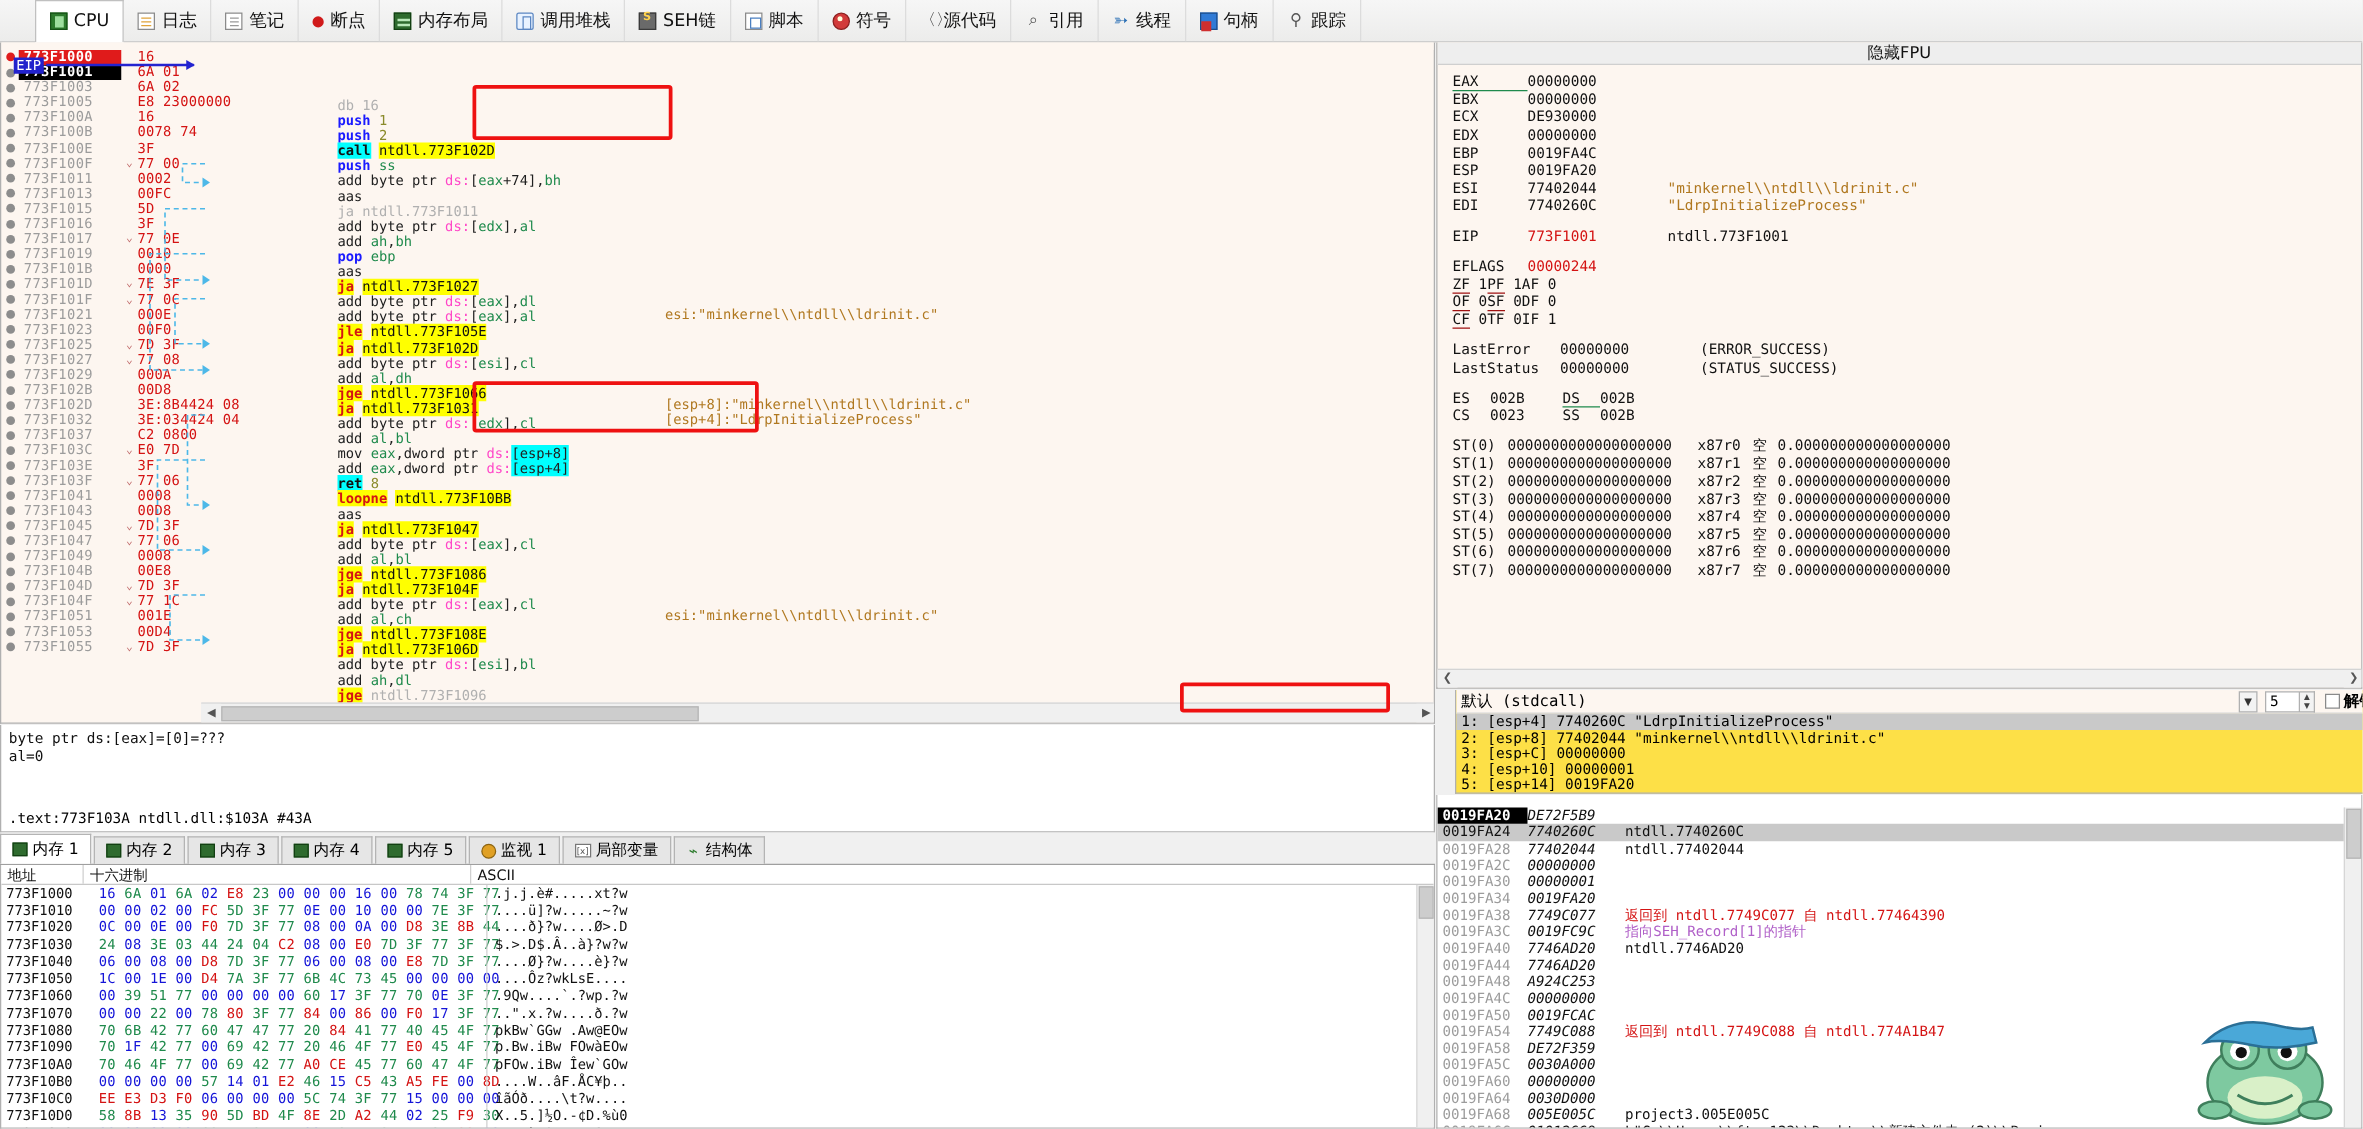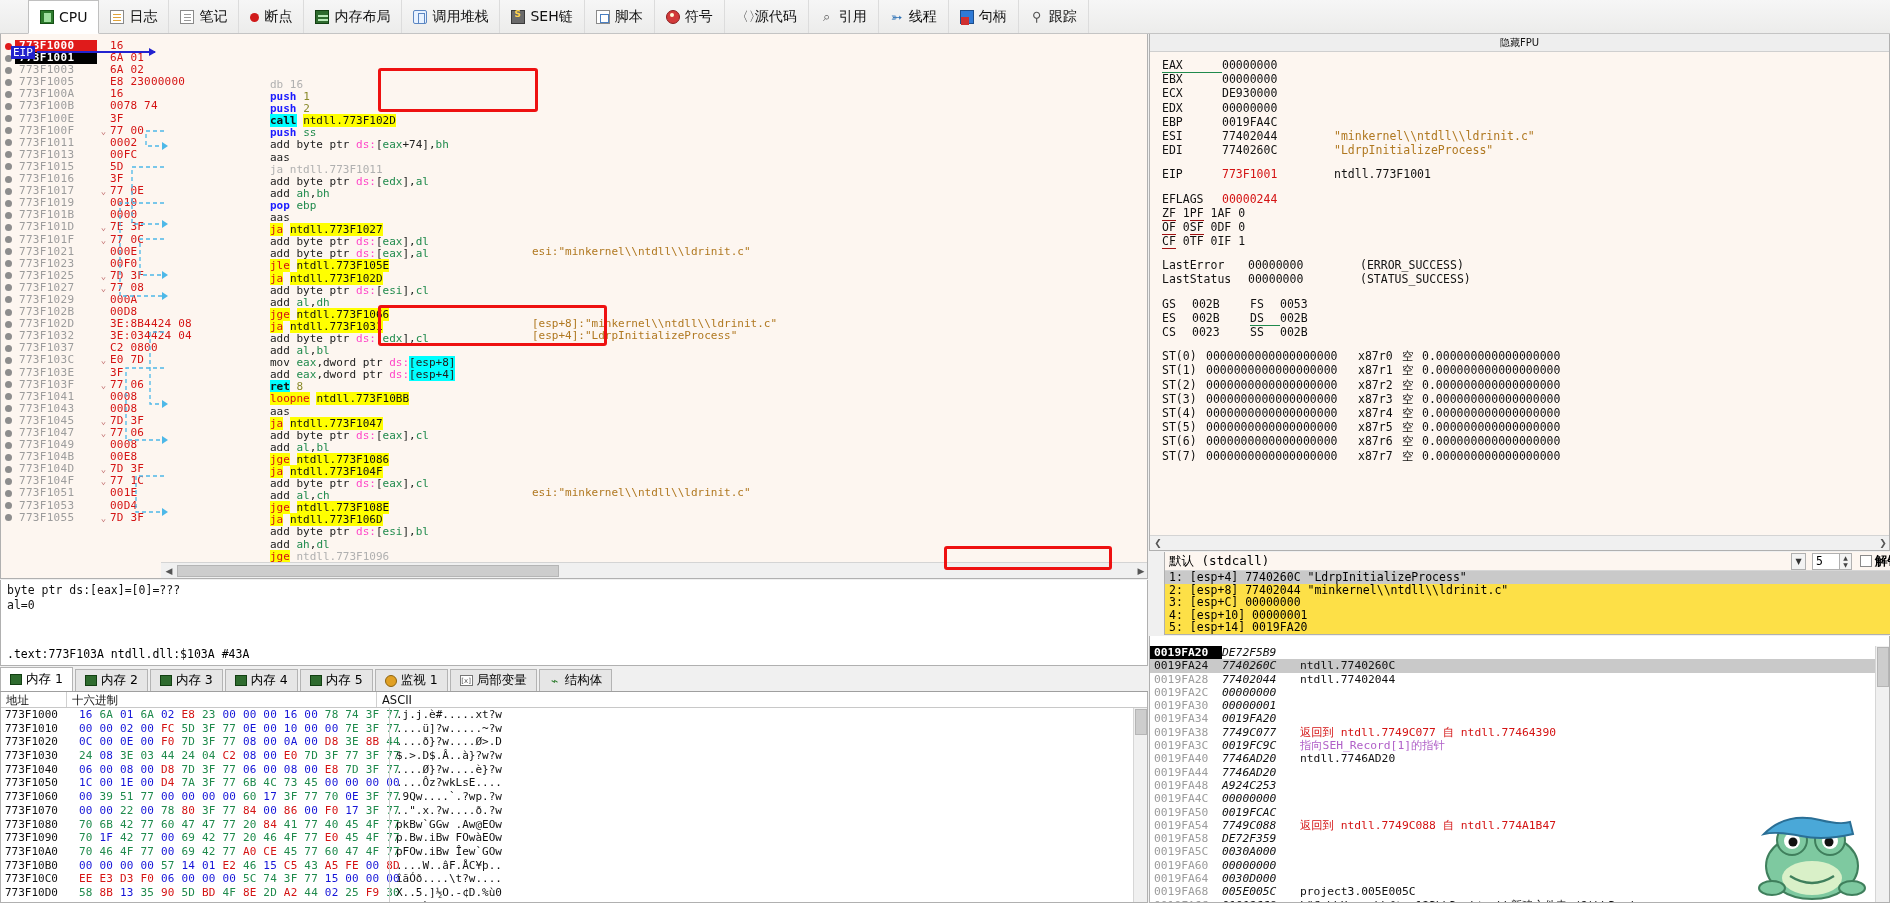--- a/index.html
+++ b/index.html
@@ -83,21 +83,21 @@
   .c-addr { width:82px; padding-left:4px; color:#9c9c9c; letter-spacing:0.3px;}
   .c-arw  { width:13px; text-align:center; color:#c06a6a; font-size:9px;}
   .c-byte { width:160px; color:#d41313; letter-spacing:0.2px;}
   .c-ins  { width:262px; color:#202020;margin-top:39px;}
   .c-cmt  { color:#b07820; }
   .drow.cur .c-addr{ color:#ffffff; background:#000; font-weight:bold; }
   .drow.bpline .c-addr{ color:#ffffff; background:#e01b1b; font-weight:bold;}
   .drow.sel { background:#c9c9c9; }
   .drow.sel .c-addr{ color:#111; font-weight:bold;}
   .kw   { color:#1a1aff; font-weight:bold;}
-  .kwj  { color:#d41313; font-weight:normal; background:#ffff00;}
+  .kwj  { color:#d41313; font-weight:bold; background:#ffff00;}
   .tgt  { background:#ffff00; color:#111;}
   .call { background:#00ffff; color:#111; font-weight:bold;}
   .num  { color:#8a8a2a;}
   .reg  { color:#1f8a4c;}
   .seg  { color:#ff46c8;}
   .grey { color:#b0b0b0;}
   .hl   { background:#00ffff;}
 
   #eip-marker{
     position:absolute; left:10px; top:12px;
@@ -174,21 +174,21 @@
     position:absolute; right:0; top:16px; width:14px; height:195px; background:#f0f0f0; border-left:1px solid #d6d6d6;
   }
 
   
   #regpanel{
     position:absolute; left:1149px; top:0; width:741px; height:517px;
     background:#fdf6f0; border:1px solid #b0b0b0; border-top:none; overflow:hidden;
   }
   #fpuhdr{
     height:18px; background:#eeeeee; border-bottom:1px solid #cfcfcf;
-    text-align:center; font-size:10px; line-height:18px; color:#111;
+    text-align:center; font-size:13px; line-height:18px; color:#111;
   }
   #reglist{
     font-family:"DejaVu Sans Mono",monospace; font-size:11.5px;
     padding:6px 0 0 12px; line-height:14.2px; color:#111;
   }
   .rrow{ white-space:nowrap; height:14.2px;}
   .rname{ display:inline-block; width:60px; }
   .rname.u{ border-bottom:1px solid #1f8a4c;}
   .rval{ display:inline-block; width:112px;}
   .rval.red{ color:#d41313;}
@@ -819,34 +819,34 @@
   </div>
 
   <div id="regpanel">
     <div id="fpuhdr">隐藏FPU</div>
     <div id="reglist">
         <div class="rrow"><span class="rname u">EAX</span><span class="rval">00000000</span><span class="rcmt"></span></div>
         <div class="rrow"><span class="rname ">EBX</span><span class="rval">00000000</span><span class="rcmt"></span></div>
         <div class="rrow"><span class="rname ">ECX</span><span class="rval">DE930000</span><span class="rcmt"></span></div>
         <div class="rrow"><span class="rname ">EDX</span><span class="rval">00000000</span><span class="rcmt"></span></div>
         <div class="rrow"><span class="rname ">EBP</span><span class="rval">0019FA4C</span><span class="rcmt"></span></div>
+        <div class="rrow"><span class="rname ">ESP</span><span class="rval">0019FA20</span><span class="rcmt"></span></div>
         <div class="rrow"><span class="rname ">ESI</span><span class="rval">77402044</span><span class="rcmt">"minkernel\\ntdll\\ldrinit.c"</span></div>
         <div class="rrow"><span class="rname ">EDI</span><span class="rval">7740260C</span><span class="rcmt">"LdrpInitializeProcess"</span></div>
         <div class="spacer"></div>
         <div class="rrow"><span class="rname">EIP</span><span class="rval red">773F1001</span><span>ntdll.773F1001</span></div>
         <div class="spacer"></div>
         <div class="rrow"><span class="rname">EFLAGS</span><span class="rval red">00000244</span></div>
         <div class="rrow"><span class="fl">ZF</span><span class="fv"> 1</span><span class="fl">PF</span><span class="fv"> 1</span><span class="fl2">AF</span><span class="fv"> 0</span></div>
         <div class="rrow"><span class="fl">OF</span><span class="fv"> 0</span><span class="fl">SF</span><span class="fv"> 0</span><span class="fl2">DF</span><span class="fv"> 0</span></div>
         <div class="rrow"><span class="fl">CF</span><span class="fv"> 0</span><span class="fl2">TF</span><span class="fv"> 0</span><span class="fl2">IF</span><span class="fv"> 1</span></div>
         <div class="spacer"></div>
         <div class="rrow"><span class="rname" style="width:86px">LastError</span><span class="rval">00000000</span><span>(ERROR_SUCCESS)</span></div>
         <div class="rrow"><span class="rname" style="width:86px">LastStatus</span><span class="rval">00000000</span><span>(STATUS_SUCCESS)</span></div>
         <div class="spacer"></div>
-        <div class="rrow"><span class="rname" style="width:30px">GS</span><span style="display:inline-block;width:58px">002B</span><span class="rname" style="width:30px">FS</span><span style="display:inline-block;width:58px">0053</span></div>
         <div class="rrow"><span class="rname" style="width:30px">ES</span><span style="display:inline-block;width:58px">002B</span><span class="rname u" style="width:30px">DS</span><span style="display:inline-block;width:58px">002B</span></div>
         <div class="rrow"><span class="rname" style="width:30px">CS</span><span style="display:inline-block;width:58px">0023</span><span class="rname" style="width:30px">SS</span><span style="display:inline-block;width:58px">002B</span></div>
         <div class="spacer"></div>
         <div class="rrow"><span style="display:inline-block;width:44px">ST(0)</span><span style="display:inline-block;width:152px">0000000000000000000</span><span style="display:inline-block;width:44px">x87r0</span><span style="display:inline-block;width:20px">空</span><span>0.000000000000000000</span></div>
         <div class="rrow"><span style="display:inline-block;width:44px">ST(1)</span><span style="display:inline-block;width:152px">0000000000000000000</span><span style="display:inline-block;width:44px">x87r1</span><span style="display:inline-block;width:20px">空</span><span>0.000000000000000000</span></div>
         <div class="rrow"><span style="display:inline-block;width:44px">ST(2)</span><span style="display:inline-block;width:152px">0000000000000000000</span><span style="display:inline-block;width:44px">x87r2</span><span style="display:inline-block;width:20px">空</span><span>0.000000000000000000</span></div>
         <div class="rrow"><span style="display:inline-block;width:44px">ST(3)</span><span style="display:inline-block;width:152px">0000000000000000000</span><span style="display:inline-block;width:44px">x87r3</span><span style="display:inline-block;width:20px">空</span><span>0.000000000000000000</span></div>
         <div class="rrow"><span style="display:inline-block;width:44px">ST(4)</span><span style="display:inline-block;width:152px">0000000000000000000</span><span style="display:inline-block;width:44px">x87r4</span><span style="display:inline-block;width:20px">空</span><span>0.000000000000000000</span></div>
         <div class="rrow"><span style="display:inline-block;width:44px">ST(5)</span><span style="display:inline-block;width:152px">0000000000000000000</span><span style="display:inline-block;width:44px">x87r5</span><span style="display:inline-block;width:20px">空</span><span>0.000000000000000000</span></div>
         <div class="rrow"><span style="display:inline-block;width:44px">ST(6)</span><span style="display:inline-block;width:152px">0000000000000000000</span><span style="display:inline-block;width:44px">x87r6</span><span style="display:inline-block;width:20px">空</span><span>0.000000000000000000</span></div>

